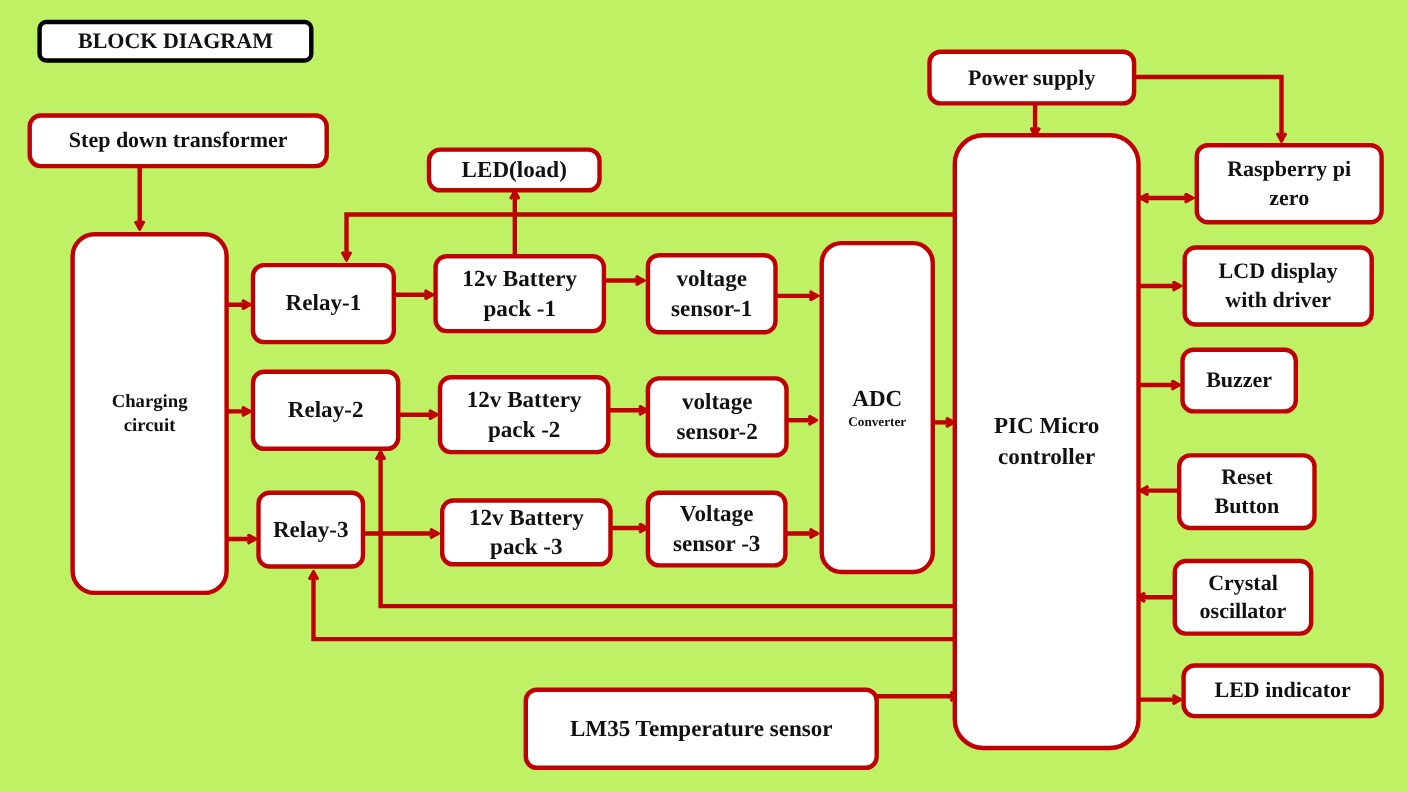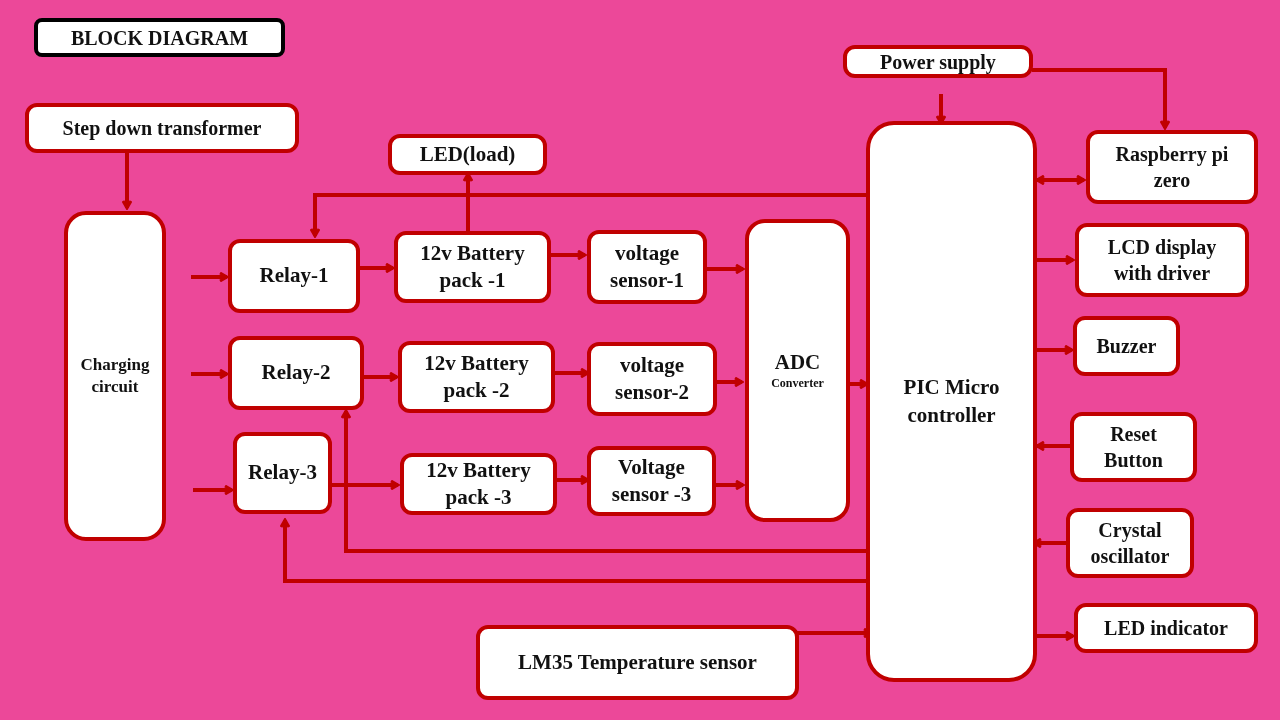--- a/index.html
+++ b/index.html
@@ -1,16 +1,16 @@
 <!DOCTYPE html>
 <html><head>
 <meta charset="utf-8">
 <style>
   html, body { margin:0; padding:0; background:#ffffff; }
-  #canvas { position:relative; width:1280px; height:720px; overflow:hidden; background:#ec4899;
+  #canvas { position:relative; width:1280px; height:720px; overflow:hidden; background:#bef264;
     font-family:"Liberation Serif","DejaVu Serif",serif; }
   svg#wires { position:absolute; left:0; top:0; width:1280px; height:720px; }
   .box { position:absolute; box-sizing:border-box; border:4px solid #c00000; border-radius:12px;
     background:#fff; display:flex; align-items:center; justify-content:center; text-align:center;
     font-weight:bold; color:#111; line-height:1.3; }
   .title-box { border-color:#000; border-radius:8px; }
   .t20 { font-size:20px; }
   .t21 { font-size:21px; }
   .t17 { font-size:17px; }
   .small { font-size:12px; display:block; }
@@ -61,31 +61,31 @@
   </svg>
 
   <div class="box title-box t20" style="left:34px;top:18px;width:251px;height:39px;">
     <span>BLOCK DIAGRAM</span>
   </div>
 
   <div class="box t20" style="left:25px;top:103px;width:274px;height:50px;">
     <span>Step down transformer</span>
   </div>
 
-  <div class="box t17" style="left:64px;top:211px;width:102px;height:330px;border-radius:22px;justify-content:center;">
+  <div class="box t17" style="left:64px;top:211px;width:144px;height:330px;border-radius:22px;justify-content:center;">
     <span style="width:90px;">Charging circuit</span>
   </div>
 
   <div class="box t21" style="left:228px;top:239px;width:132px;height:74px;">
     <span>Relay-1</span>
   </div>
   <div class="box t21" style="left:228px;top:336px;width:136px;height:74px;">
     <span>Relay-2</span>
   </div>
-  <div class="box t21" style="left:233px;top:432px;width:99px;height:82px;">
+  <div class="box t21" style="left:233px;top:446px;width:99px;height:71px;">
     <span style="width:70px;word-break:break-all;">Relay-3</span>
   </div>
 
   <div class="box t21" style="left:388px;top:134px;width:159px;height:41px;">
     <span>LED(load)</span>
   </div>
 
   <div class="box t21" style="left:394px;top:231px;width:157px;height:72px;">
     <span style="width:130px;">12v Battery pack -1</span>
   </div>
@@ -104,21 +104,21 @@
   </div>
   <div class="box t21" style="left:587px;top:446px;width:129px;height:70px;">
     <span style="width:100px;">Voltage sensor -3</span>
   </div>
 
   <div class="box" style="left:745px;top:219px;width:105px;height:303px;border-radius:20px;flex-direction:column;">
     <span class="big">ADC</span>
     <span class="small">Converter</span>
   </div>
 
-  <div class="box t20" style="left:843px;top:45px;width:190px;height:33px;">
+  <div class="box t20" style="left:843px;top:45px;width:190px;height:51px;">
     <span>Power supply</span>
   </div>
 
   <div class="box t21" style="left:866px;top:121px;width:171px;height:561px;border-radius:28px;">
     <span style="width:120px;">PIC Micro controller</span>
   </div>
 
   <div class="box t20" style="left:1086px;top:130px;width:172px;height:74px;">
     <span style="width:140px;">Raspberry pi zero</span>
   </div>

